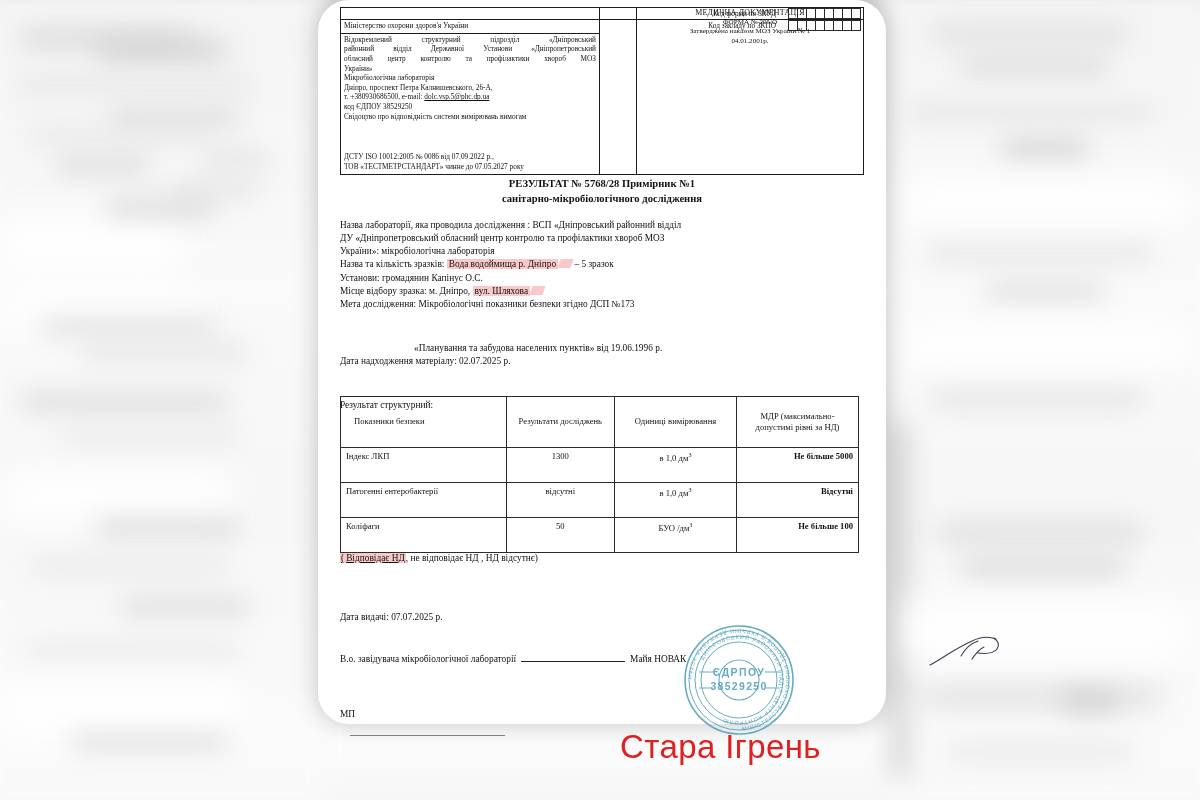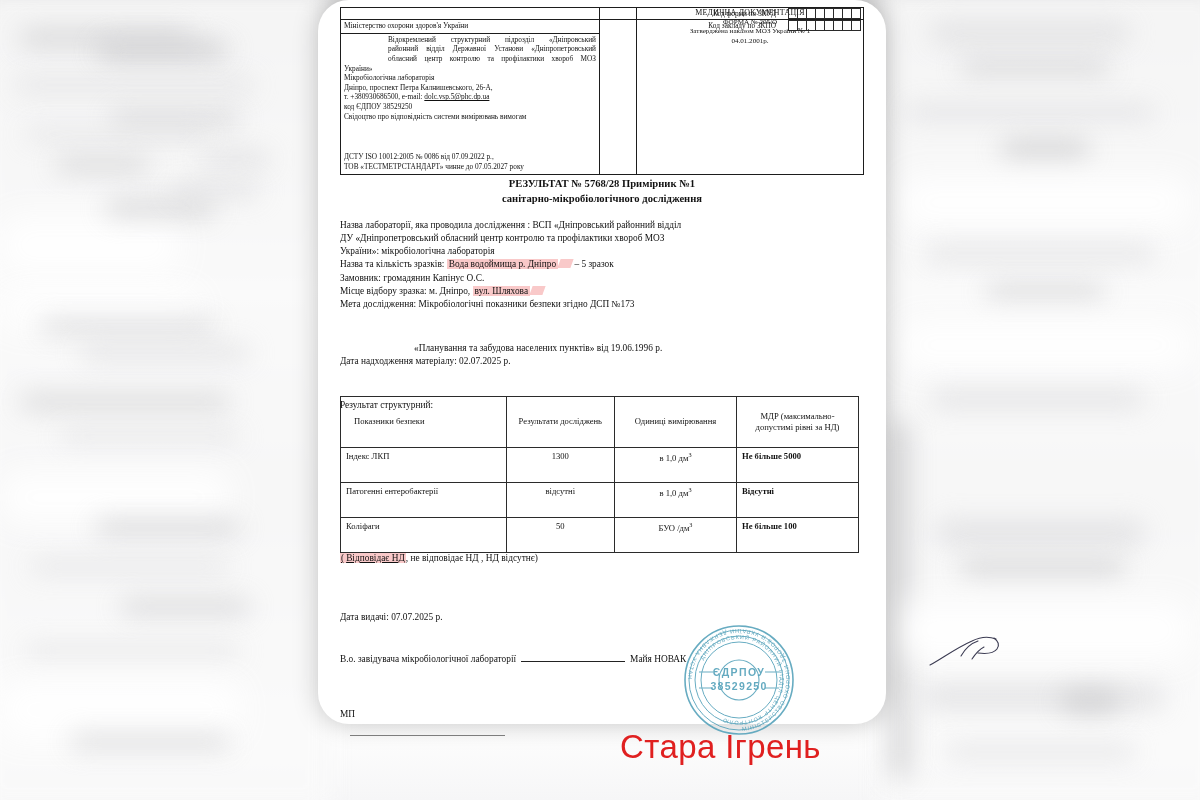--- a/index.html
+++ b/index.html
@@ -44,21 +44,21 @@
   td.blank-tl{height:11px;}
   .code-row{display:flex;align-items:center;justify-content:flex-end;height:11px;
             border-bottom:1px solid #1d1d1d;padding-right:2px;gap:12px;}
   .code-row:last-child{border-bottom:none;align-items:center;}
   .code-label{font-size:7.3px;white-space:nowrap;}
   .code-boxes{display:flex;}
   .code-boxes i{display:block;width:8px;height:9px;border:1px solid #2a2a2a;border-left:none;font-style:normal;}
   .code-boxes i:first-child{border-left:1px solid #2a2a2a;}
   .minline{border-bottom:1px solid #1d1d1d;padding:1px 3px 2px;font-size:7.4px;}
   .hdr-body{padding:1px 3px 2px;font-size:7.3px;line-height:1.32;text-align:justify;}
-  .hdr-body .just{text-align:justify;text-align-last:justify;margin-left:44px;}
+  .hdr-body .just{text-align:justify;text-align-last:justify;}
   .ul{text-decoration:underline;}
   .b{font-weight:normal;margin-top:31px;}
   .big-ttl{font-size:7.9px;letter-spacing:.25px;}
 
   
   #title{top:176px;text-align:center;font-weight:bold;font-size:10.6px;line-height:1.42;}
 
   
   #body{top:219px;font-size:9.35px;line-height:1.405;}
   .hl{background:#f9c9c9;padding:0 2px;}
@@ -71,21 +71,21 @@
   
   table.res{
     position:absolute;left:22px;top:396px;width:519px;
     border-collapse:collapse;font-size:8.6px;line-height:1.3;
   }
   table.res th,table.res td{border:1px solid #2b2b2b;padding:3px 5px;vertical-align:top;}
   table.res th{font-weight:normal;text-align:center;height:44px;vertical-align:middle;}
   table.res th:first-child{text-align:left;padding-left:13px;}
   table.res td{height:28px;}
   td.c{text-align:center;}
-  td.cb{text-align:left;font-weight:bold;}
+  td.cb{text-align:right;font-weight:bold;}
   .c1{width:166px;}.c2{width:108px;}.c3{width:123px;}.c4{width:122px;}
   sup{font-size:6.2px;vertical-align:super;}
 
   
   #concl{top:553px;font-size:9.35px;}
 
   
   #sig{top:611px;font-size:9.35px;line-height:1.45;}
   .sigline{display:inline-block;width:104px;border-bottom:1px solid #222;height:10px;margin:0 5px;}
   #mp{top:709px;font-size:9.35px;}
@@ -221,21 +221,21 @@
     <div>санітарно-мікробіологічного дослідження</div>
   </div>
 
   <div class="pad" id="body">
     <div>Назва  лабораторії, яка проводила дослідження : ВСП «Дніпровський  районний відділ</div>
     <div>ДУ «Дніпропетровський обласний центр контролю та профілактики хвороб МОЗ</div>
     <div><span>України»: </span><span class="b">мікробіологічна лабораторія</span></div>
 
     <div><span>Назва та кількість зразків: </span><span class="hl b">Вода водоймища р. Дніпро</span><span class="tail"></span><span class="b"> – 5 зразок</span></div>
 
-    <div><span>Замовник: </span><span class="b">громадянин Капінус О.С.</span></div>
+    <div><span>Установи: </span><span class="b">громадянин Капінус О.С.</span></div>
 
     <div><span>Місце відбору зразка:  </span><span class="b">м. Дніпро, </span><span class="hl b">вул. Шляхова</span><span class="tail"></span></div>
 
     <div><span>Мета дослідження: </span><span class="b">Мікробіологічні показники безпеки згідно ДСП №173</span></div>
     <div class="ind1 b">«Планування та забудова населених пунктів» від 19.06.1996 р.</div>
 
     <div><span>Дата надходження матеріалу: </span><span class="b">02.07.2025  р.</span></div>
     <div class="b">Результат структурний:</div>
   </div>
 

